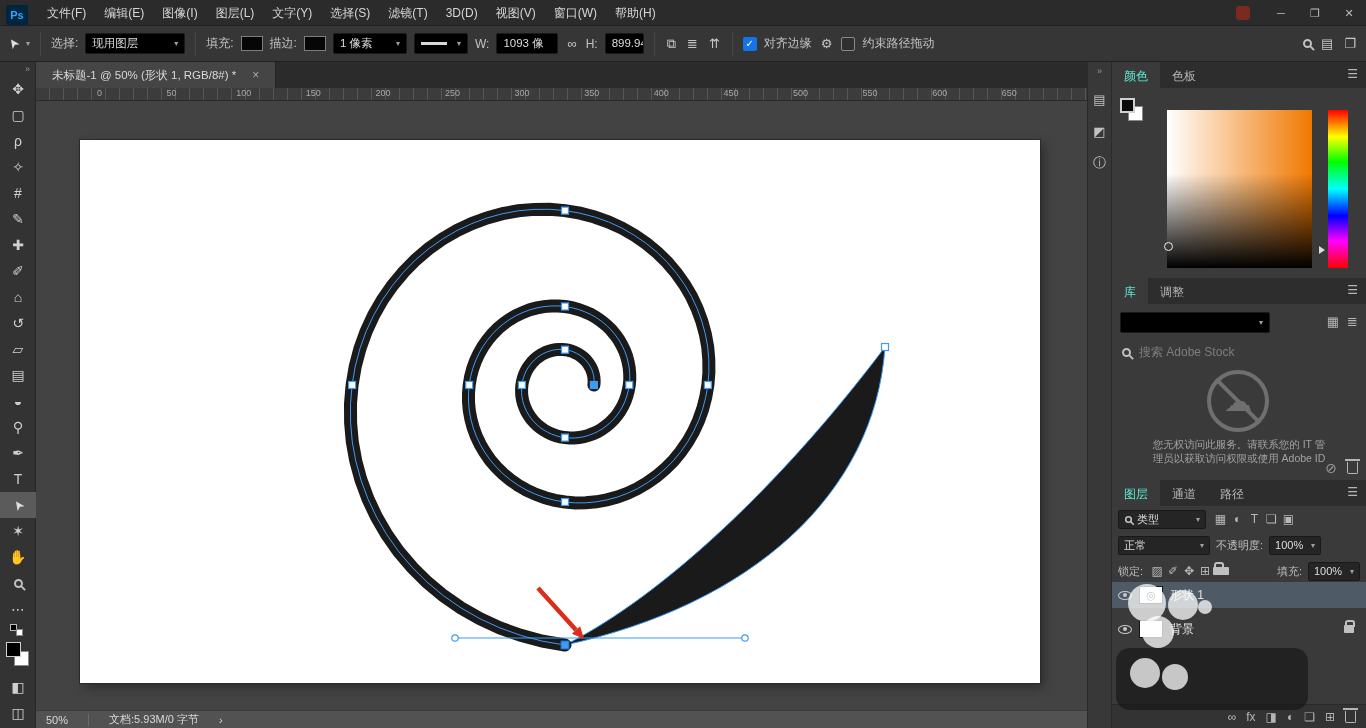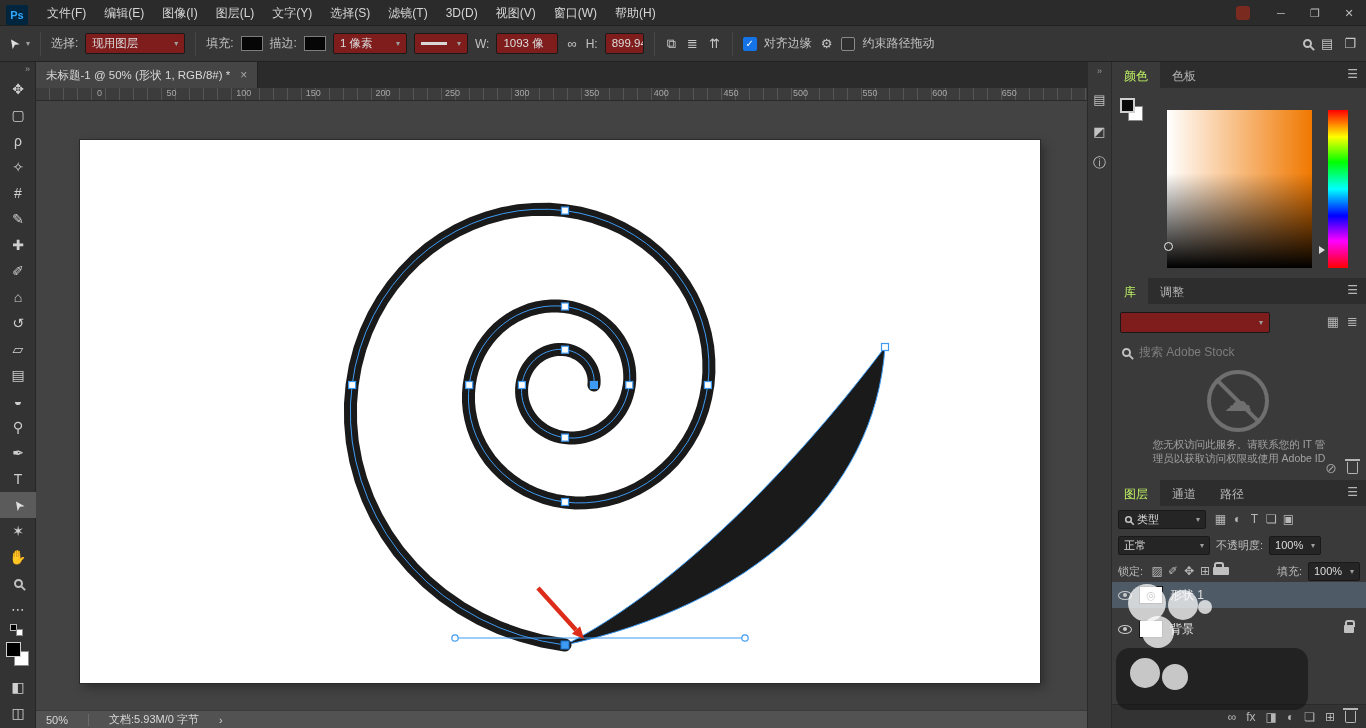--- a/index.html
+++ b/index.html
@@ -16,40 +16,40 @@
   #menu-items{display:flex;height:100%;align-items:center}
   .menu-item{padding:0 9px;font-size:12px;color:#d6d6d6;line-height:26px;cursor:default}
   #mb-right{margin-left:auto;display:flex;align-items:center;height:100%}
   .mb-badge{width:14px;height:14px;border-radius:3px;background:#7a2a1f;margin-right:14px}
   .wc{width:34px;text-align:center;color:#bdbdbd;font-size:11px;line-height:26px}
 
   
   #options-bar{position:absolute;left:0;top:26px;width:1366px;height:36px;background:#363636;
     border-bottom:1px solid #222;display:flex;align-items:center;padding:0 8px;gap:7px;z-index:9}
   .ob-label{color:#c2c2c2;font-size:12px;white-space:nowrap}
-  .field{background:#7f1d1d;border:1px solid #191919;border-radius:2px;height:21px;
+  .field{background:#000000;border:1px solid #191919;border-radius:2px;height:21px;
     display:inline-flex;align-items:center;padding:0 6px;color:#ddd;font-size:11.5px;white-space:nowrap;overflow:hidden}
   .dd-arrow{font-size:8px;color:#9f9f9f;margin-left:5px}
   .divider{width:1px;height:24px;background:#2a2a2a;border-right:1px solid #474747;margin:0 3px}
   .swatch{width:22px;height:15px;background:#060606;border:1px solid #7d7d7d}
   .line-sample{width:26px;height:3px;background:#d8d8d8;display:inline-block}
   .icon-btn{color:#c6c6c6;font-size:13px;padding:0 2px}
   .cb{width:14px;height:14px;border-radius:2px;display:inline-flex;align-items:center;justify-content:center}
   .cb.on{background:#1473e6;color:#fff;font-size:10px}
   .cb.off{border:1px solid #8a8a8a;background:#2f2f2f}
   .mag{display:inline-block;width:9px;height:9px;border:2px solid #c0c0c0;border-radius:50%;position:relative}
   .mag::after{content:"";position:absolute;width:6px;height:2px;background:#c0c0c0;
     transform:rotate(45deg);right:-5px;bottom:-3px}
   .tool-preset{display:flex;align-items:center;gap:2px}
   .rot-up{display:inline-block;transform:rotate(-125deg);font-size:13px;color:#e0e0e0}
 
   
   #tab-strip{position:absolute;left:36px;top:62px;width:1051px;height:26px;background:#2b2b2b}
   .doc-tab{display:inline-flex;align-items:center;height:26px;background:#454545;
-    padding:0 10px;gap:10px;font-size:11.5px;color:#d8d8d8;border-right:1px solid #222}
+    padding:0 16px;gap:16px;font-size:11.5px;color:#d8d8d8;border-right:1px solid #222}
   .tab-close{color:#a8a8a8;font-size:12px}
 
   
   #toolbar{position:absolute;left:0;top:62px;width:36px;height:666px;background:#333;z-index:8;
     border-right:1px solid #262626}
   #toolbar-expand{display:block;text-align:right;color:#9a9a9a;font-size:9px;padding:2px 5px}
   .tool{width:36px;height:26px;display:flex;align-items:center;justify-content:center;
     font-size:14px;color:#cfcfcf}
   .tool.selected{background:#5b5b5b;color:#fff}
   #color-chips{position:relative;width:36px;height:36px}
@@ -78,21 +78,21 @@
     border-left:1px solid #2a2a2a;border-right:1px solid #2a2a2a;display:flex;flex-direction:column;align-items:center}
   #dock-expand{color:#9a9a9a;font-size:9px;padding:4px 0}
   .dock-icon{width:25px;height:26px;display:flex;align-items:center;justify-content:center;
     color:#c2c2c2;font-size:13px;margin-top:6px}
 
   
   #panels{position:absolute;left:1112px;top:62px;width:254px;height:666px;background:#3a3a3a}
   .pgroup{position:absolute;left:0;width:254px;overflow:hidden}
   .panel-header{height:26px;background:#2d2d2d;display:flex;align-items:stretch}
   .panel-tab{padding:6px 12px 4px;font-size:12px;color:#b5b5b5}
-  .panel-tab.active{background:#3a3a3a;color:#bef264}
+  .panel-tab.active{background:#3a3a3a;color:#5eead4}
   .panel-menu{margin-left:auto;padding:5px 8px;color:#b5b5b5;font-size:12px}
 
   
   #grad-square{position:absolute;left:55px;top:48px;width:145px;height:158px;
     background:linear-gradient(to top,#000,rgba(0,0,0,0) 60%),linear-gradient(to right,#fff,#f07800)}
   #grad-cursor{position:absolute;left:-3px;top:132px;width:9px;height:9px;border:1.5px solid #eee;border-radius:50%}
   #hue-bar{position:absolute;left:216px;top:48px;width:20px;height:158px;
     background:linear-gradient(to bottom,#f00,#ff0 17%,#0f0 33%,#0ff 50%,#00f 67%,#f0f 83%,#f00)}
   #hue-marker{position:absolute;left:207px;top:184px;width:0;height:0;
     border-top:4px solid transparent;border-bottom:4px solid transparent;border-left:6px solid #ddd}

